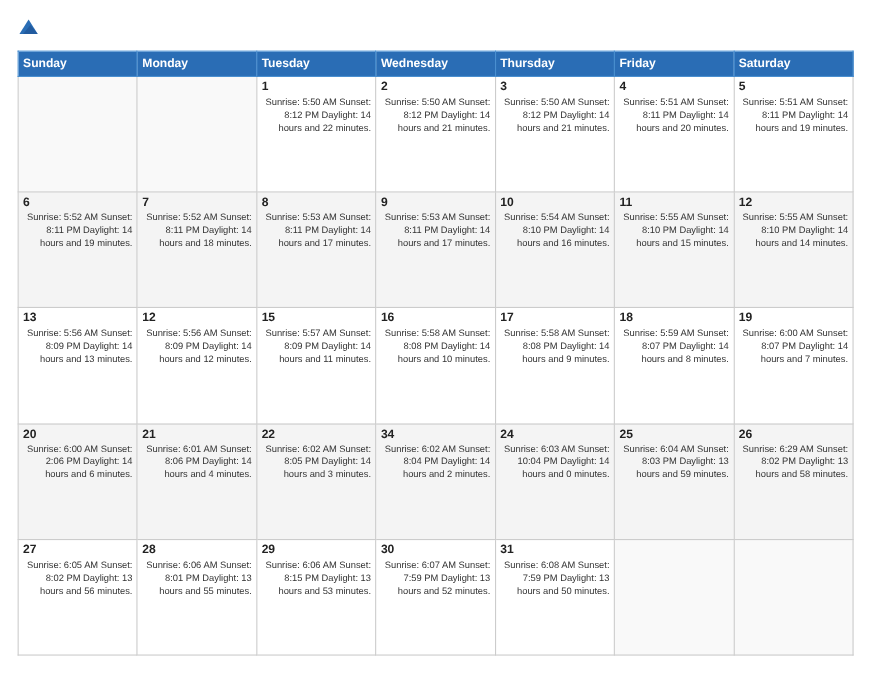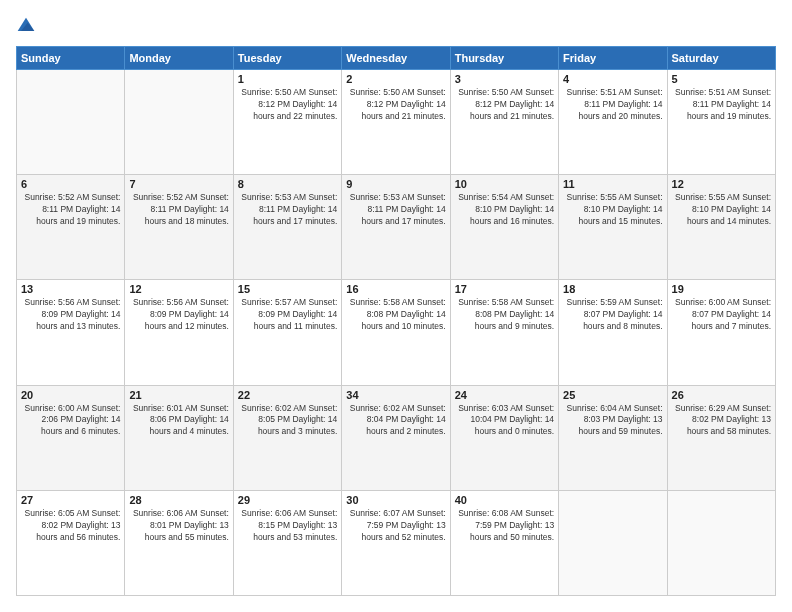--- a/index.html
+++ b/index.html
@@ -316,21 +316,21 @@
 Sunset: 8:15 PM
 Daylight: 13 hours and 53 minutes.</div>
           </td>
           <td>
             <div class="day-number">30</div>
             <div class="day-info">Sunrise: 6:07 AM
 Sunset: 7:59 PM
 Daylight: 13 hours and 52 minutes.</div>
           </td>
           <td>
-            <div class="day-number">40</div>
+            <div class="day-number">31</div>
             <div class="day-info">Sunrise: 6:08 AM
 Sunset: 7:59 PM
 Daylight: 13 hours and 50 minutes.</div>
           </td>
           <td class="empty-cell"></td>
           <td class="empty-cell"></td>
         </tr>
       </tbody>
   </table>
 </div>

